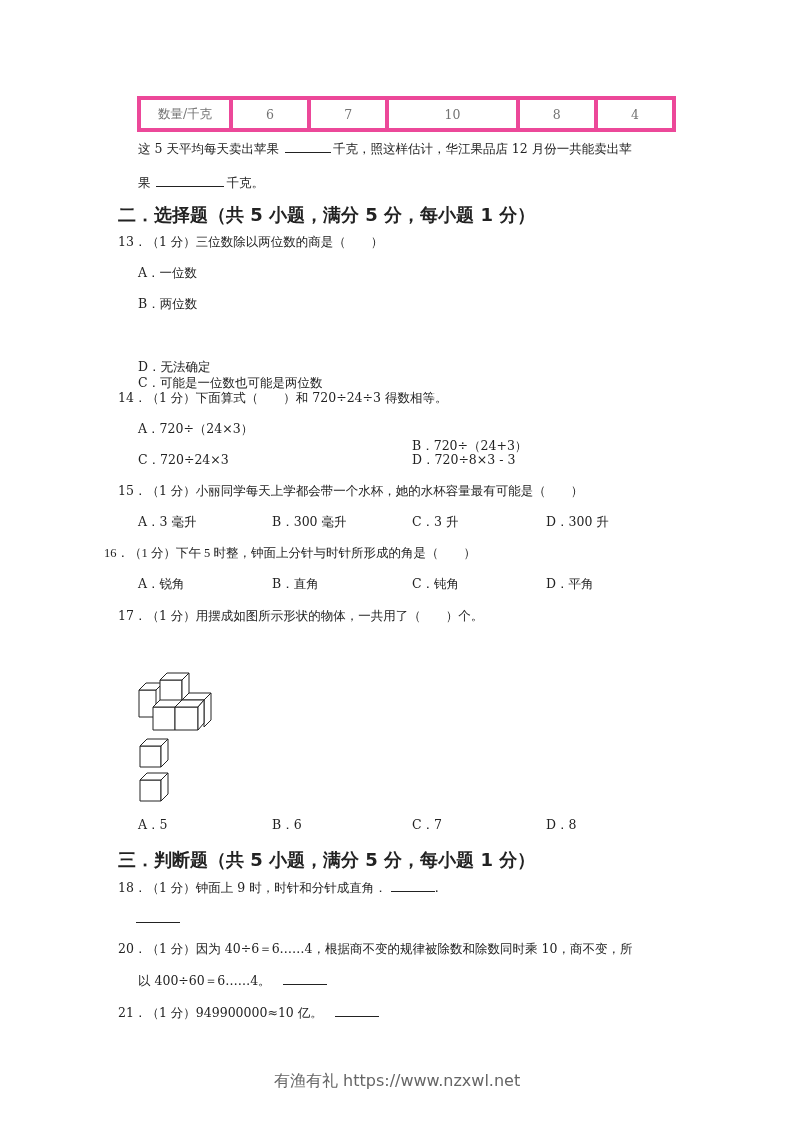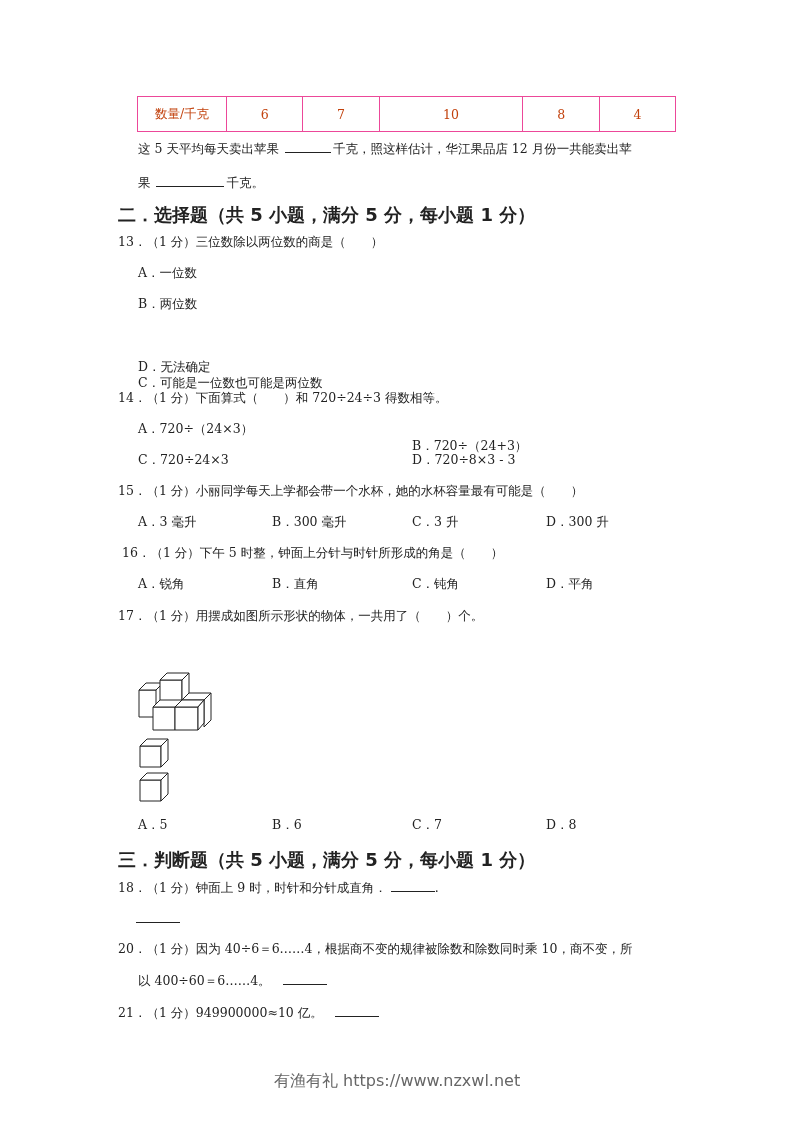--- a/index.html
+++ b/index.html
@@ -1,21 +1,21 @@
 <!DOCTYPE html>
 <html><head>
 <meta charset="utf-8">
 <style>
   html, body { margin:0; padding:0; background:#ffffff; }
   body { width:793px; height:1122px; position:relative; overflow:hidden;
          font-family:"DejaVu Serif", "Liberation Serif", serif; color:#222; font-size:12.5px; }
   .abs { position:absolute; white-space:nowrap; }
   table.data { position:absolute; left:137px; top:96px; width:539px; height:36px;
                border-collapse:collapse; font-size:12.5px; }
-  table.data td { border:1px solid #ec4899; text-align:center; padding:0; color:#c2410c; }
+  table.data td { border:4px solid #ec4899; text-align:center; padding:0; color:#737373; }
   .blank { display:inline-block; border-bottom:1px solid #222; height:12px; vertical-align:baseline; }
   .bold { font-weight:bold; font-family:"DejaVu Sans", "Liberation Sans", sans-serif; font-size:18px; }
   .footer { font-family:"DejaVu Sans", "Liberation Sans", sans-serif; color:#666; font-size:16px; }
   svg line, svg polygon, svg polyline { stroke:#222; stroke-width:1; fill:#fff; }
 </style>
 </head>
 <body>
 
 <table class="data">
   <tbody>
@@ -52,21 +52,21 @@
 <div class="abs" style="left:412px; top:438px;">B．720÷（24+3）</div>
 <div class="abs" style="left:138px; top:452px;">C．720÷24×3</div>
 <div class="abs" style="left:412px; top:452px;">D．720÷8×3 - 3</div>
 
 <div class="abs" style="left:118px; top:483px;">15．（1 分）小丽同学每天上学都会带一个水杯，她的水杯容量最有可能是（　　）</div>
 <div class="abs" style="left:138px; top:514px;">A．3 毫升</div>
 <div class="abs" style="left:272px; top:514px;">B．300 毫升</div>
 <div class="abs" style="left:412px; top:514px;">C．3 升</div>
 <div class="abs" style="left:546px; top:514px;">D．300 升</div>
 
-<div class="abs" style="left:122px; top:545px;">16．（1 分）下午 5 时整，钟面上分针与时针所形成的角是（　　）</div>
+<div class="abs" style="left:104px; top:545px;font-family:Liberation Serif, serif;">16．（1 分）下午 5 时整，钟面上分针与时针所形成的角是（　　）</div>
 <div class="abs" style="left:138px; top:576px;">A．锐角</div>
 <div class="abs" style="left:272px; top:576px;">B．直角</div>
 <div class="abs" style="left:412px; top:576px;">C．钝角</div>
 <div class="abs" style="left:546px; top:576px;">D．平角</div>
 
 <div class="abs" style="left:118px; top:608px;">17．（1 分）用摆成如图所示形状的物体，一共用了（　　）个。</div>
 
 <svg class="abs" style="left:136px; top:662px;" width="80" height="142" viewBox="0 0 80 142">
 
   <polygon points="3,28 3,55 20,55 20,28"></polygon>

